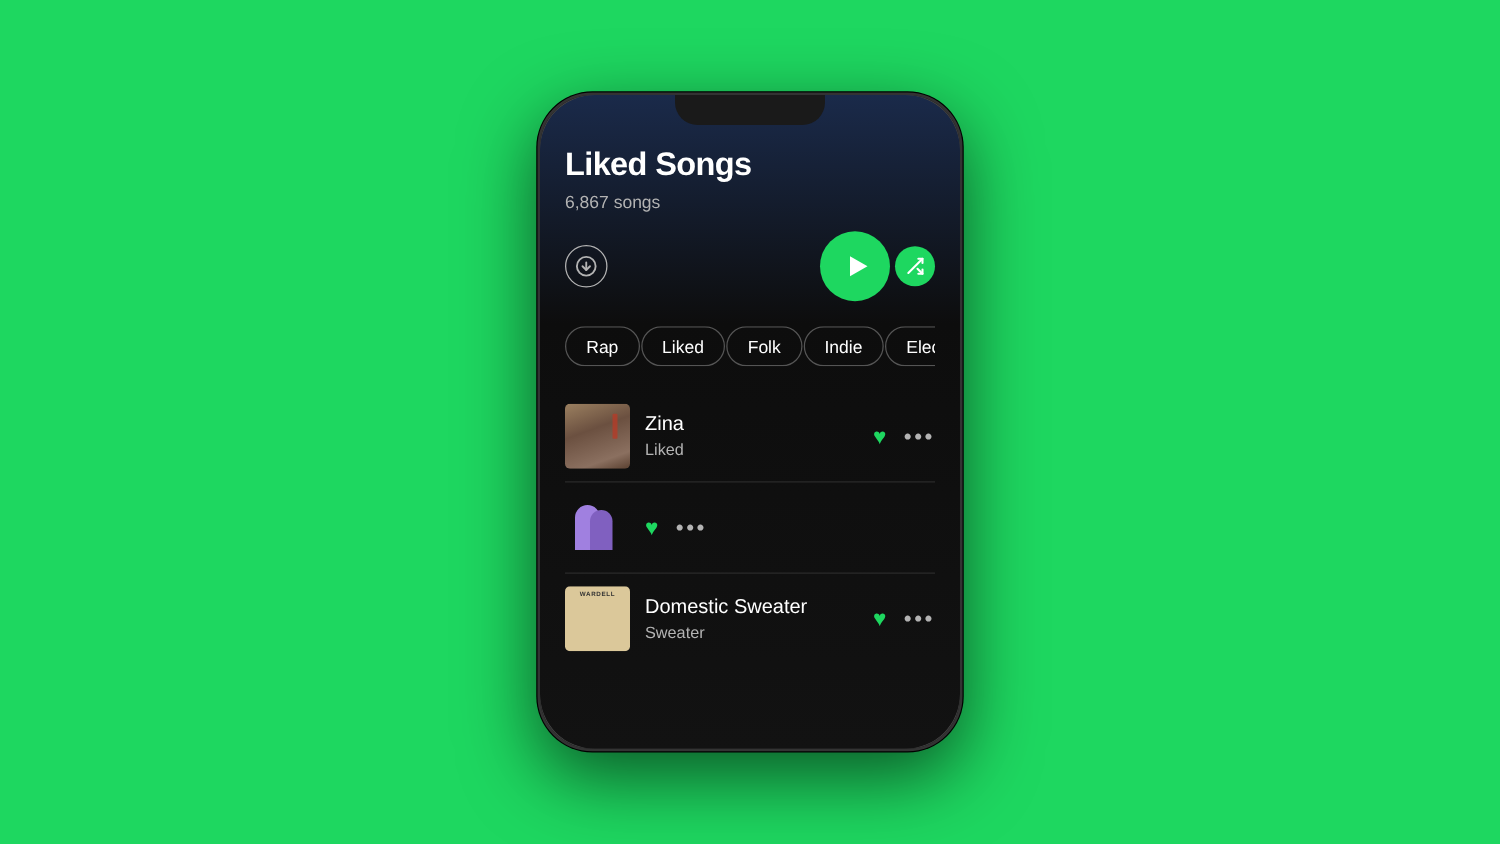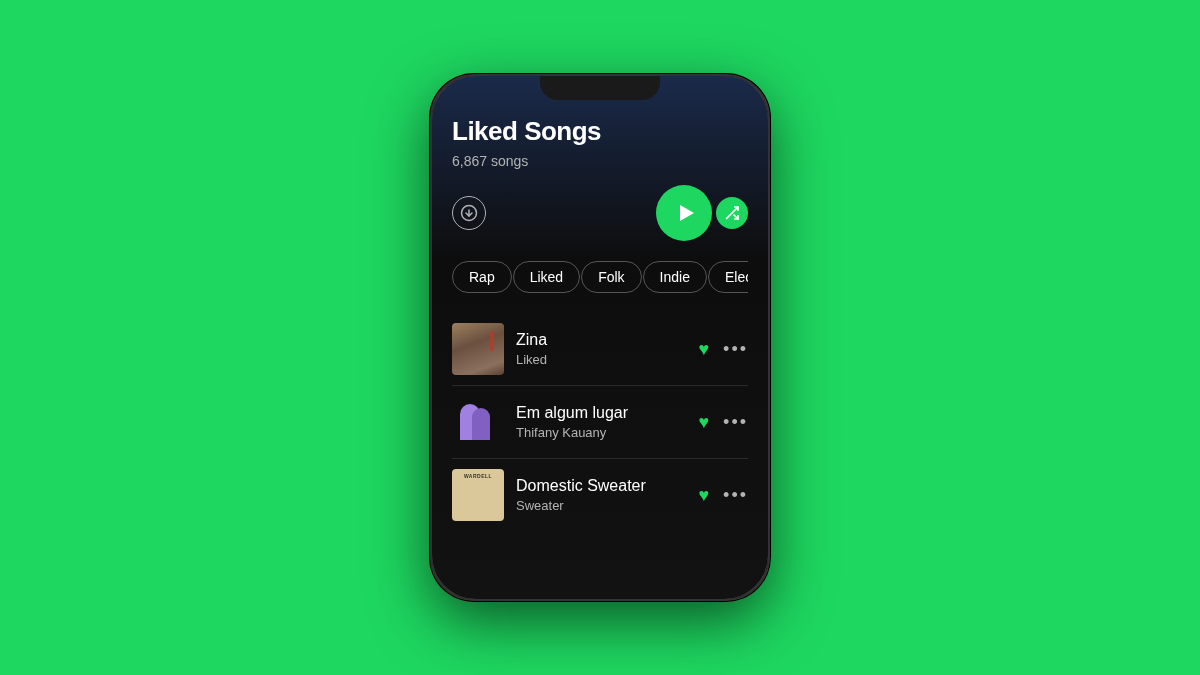--- a/index.html
+++ b/index.html
@@ -370,24 +370,20 @@
 
             <div class="divider"></div>
 
             <div class="song-item">
               <div class="album-art">
                 <div class="em-art-detail">
                   <div class="em-figure1"></div>
                   <div class="em-figure2"></div>
                 </div>
               </div>
-              <div class="song-info">
-                <div class="song-title">Em algum lugar</div>
-                <div class="song-artist">Thifany Kauany</div>
-              </div>
               <div class="song-actions">
                 <span class="heart-icon">♥</span>
                 <span class="more-icon">•••</span>
               </div>
             </div>
 
             <div class="divider"></div>
 
             <div class="song-item">
               <div class="album-art">

